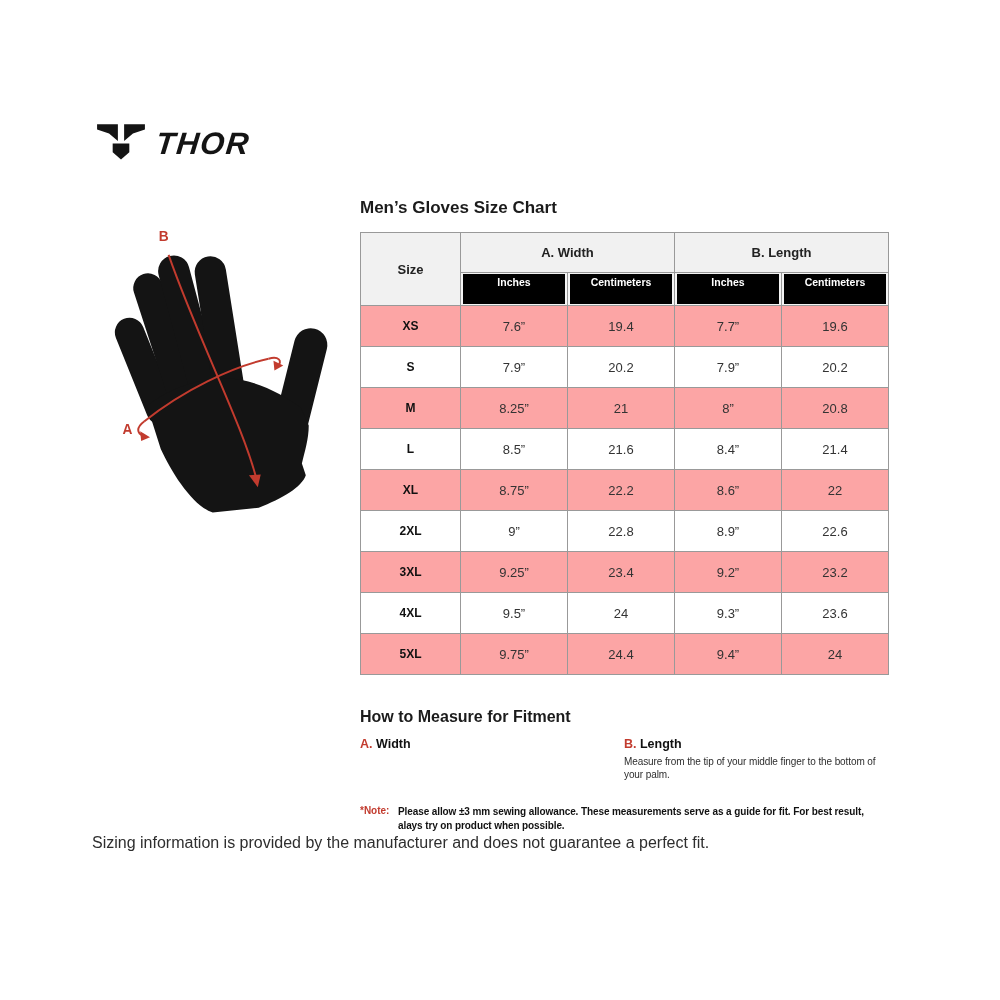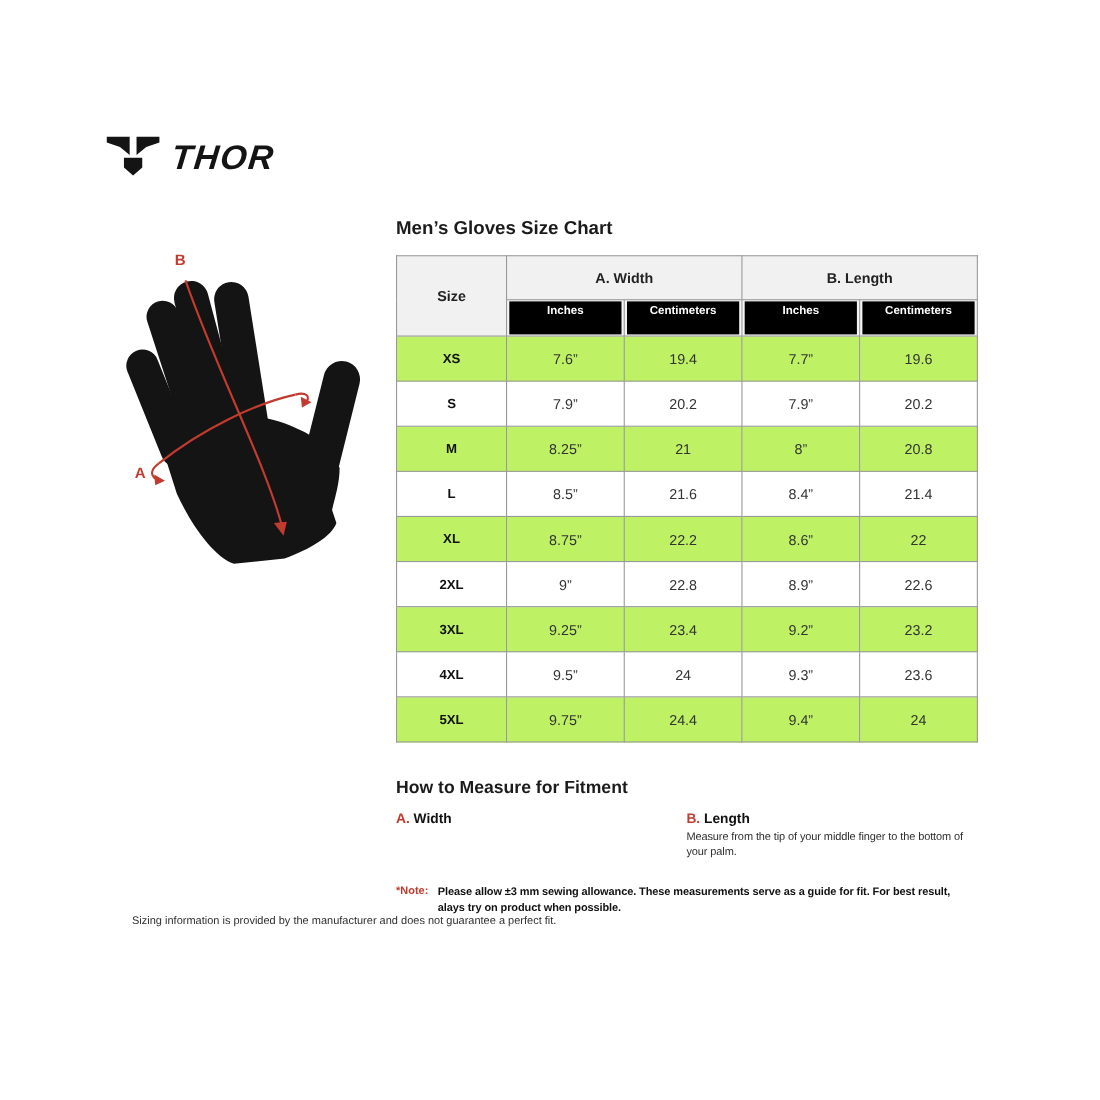--- a/index.html
+++ b/index.html
@@ -33,35 +33,35 @@
   }
   .size-table .group-row th { background:#f1f1f1; height:40px; font-size:13px; font-weight:bold; color:#222; }
   .size-table .size-head { background:#f1f1f1; font-size:13px; font-weight:bold; color:#222; }
   .size-table .unit-row td { height:19px; padding:0; background:#f4f4f4; border-bottom-color:#999; }
   .unit-bar {
     background:#000; color:#fff; font-size:10.5px; font-weight:bold;
     height:30px; line-height:17px; margin:1px 2px;
   }
   .size-table .data-row td { height:41px; font-size:13px; color:#333; background:#fff; }
   .size-table .data-row td:first-child { font-weight:bold; font-size:12px; color:#111; }
-  .size-table .data-row.alt td { background:#bef264; }
+  .size-table .data-row.alt td { background:#fca5a5; }
 
   .section-heading { font-size:16px; font-weight:bold; color:#1b1b1b; margin-top:33px; }
 
   .measure-row { display:flex; margin-top:11px; }
   .measure-item { width:278px; }
   .measure-label { font-size:12.5px; font-weight:bold; color:#111; margin-bottom:4px; }
   .measure-letter { color:#c23b2e; }
   .measure-desc { font-size:10px; line-height:1.3; color:#2e2e2e; width:252px; letter-spacing:-0.1px; }
 
   .note-row { display:flex; margin-top:24px; }
   .note-label { color:#c23b2e; font-weight:bold; font-size:10px; width:38px; flex:none; }
   .note-text { font-weight:bold; font-size:10px; color:#111; width:490px; line-height:1.4; letter-spacing:-0.1px; }
 
-  .disclaimer { position:absolute; left:92px; top:831px; font-size:10px; line-height:1.45; color:#2e2e2e;margin-left:28px; }
+  .disclaimer { position:absolute; left:92px; top:831px; font-size:16px; line-height:1.45; color:#2e2e2e; }
 </style>
 </head>
 <body>
 
 <div class="logo">
   <svg class="logo-mark" viewBox="0 0 100 88" aria-hidden="true">
     <g fill="#141414">
       <polygon points="4,6 44,6 44,38 27,24 4,16"></polygon>
       <polygon points="96,6 56,6 56,38 73,24 96,16"></polygon>
       <polygon points="34,43 66,43 66,60 50,74 34,60"></polygon>

